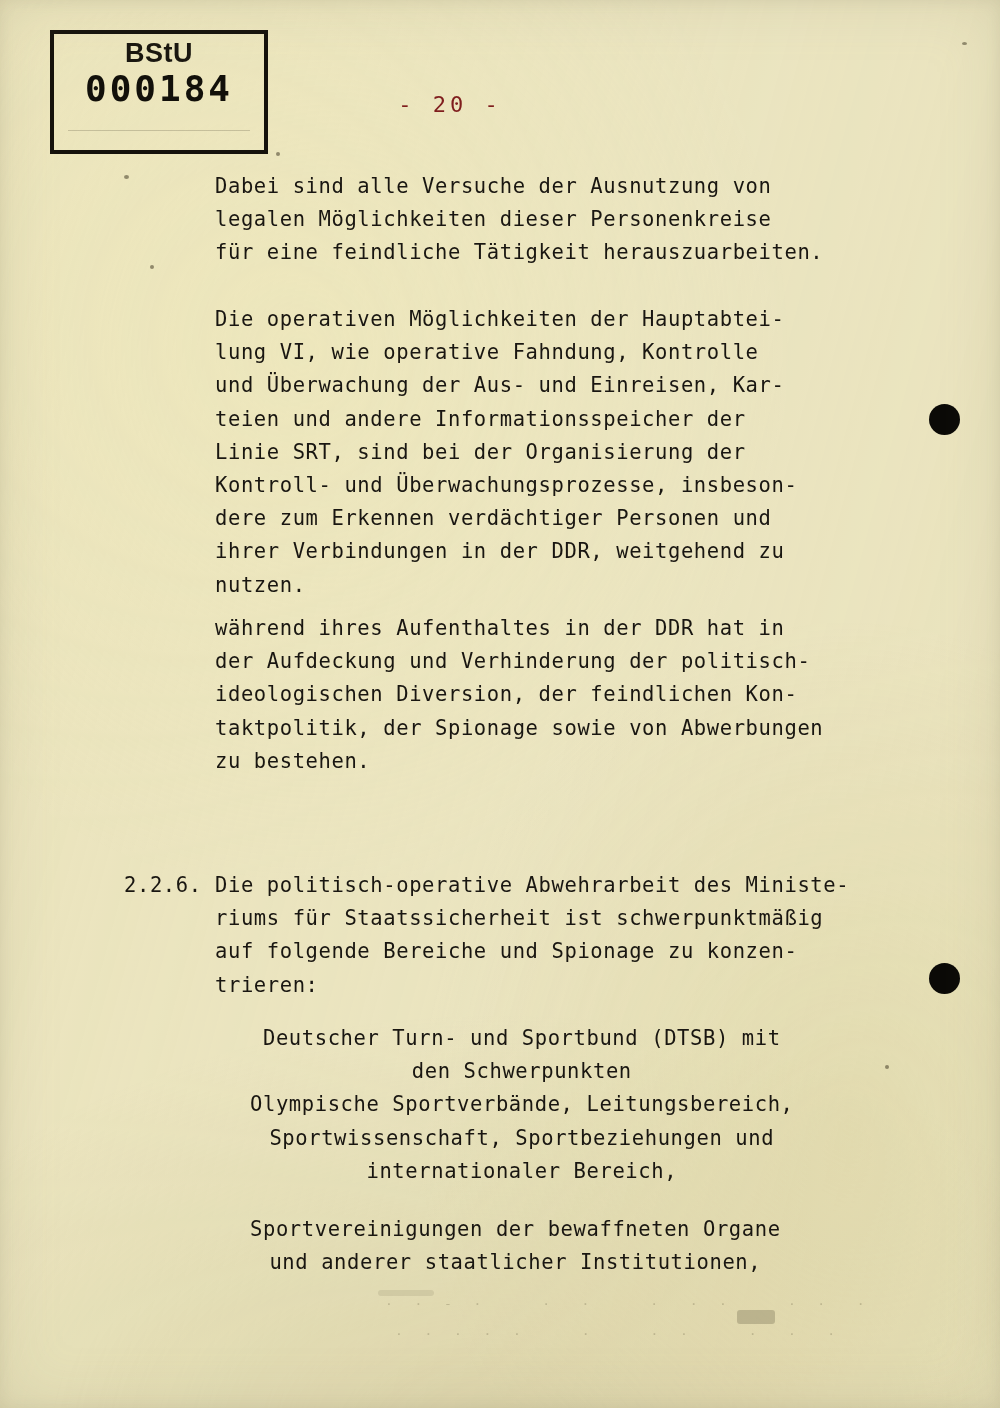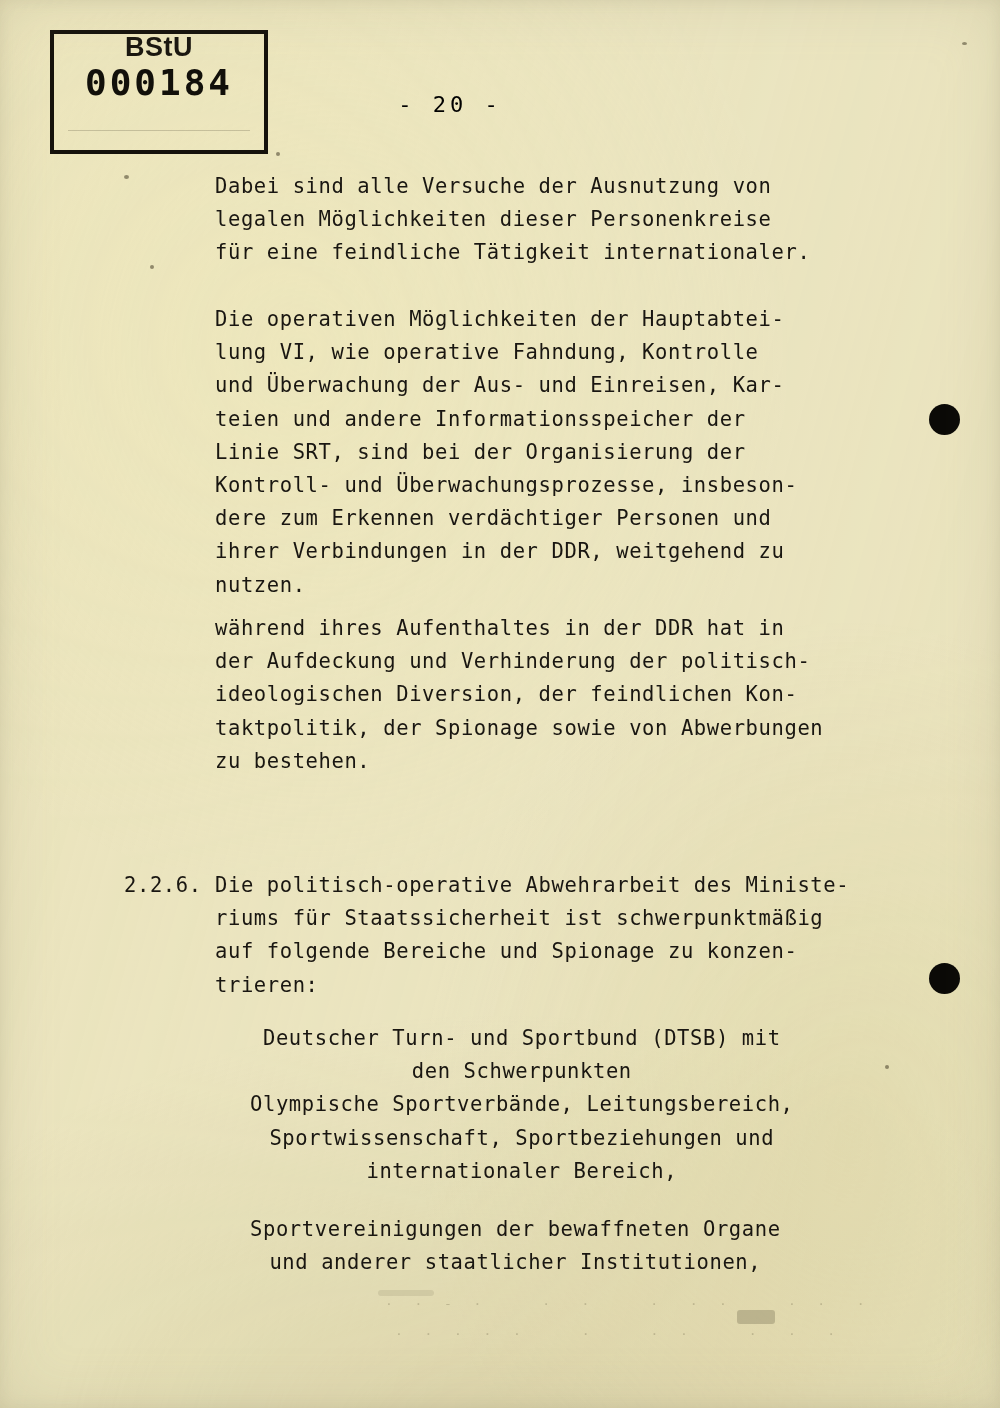--- a/index.html
+++ b/index.html
@@ -48,21 +48,21 @@
     left: 50px;
     top: 30px;
     width: 218px;
     height: 124px;
     border: 4px solid #15120c;
     box-sizing: border-box;
     display: flex;
     flex-direction: column;
     align-items: center;
     justify-content: flex-start;
-    padding-top: 0;
+    padding-top: 6px;
   }
   .stamp-label {
     font-family: "Liberation Sans", sans-serif;
     font-size: 27px;
     font-weight: 600;
     letter-spacing: 0.5px;
     color: #1a1710;
     line-height: 1;
   }
   .stamp-number {
@@ -85,21 +85,21 @@
 
   
   .page-number {
     position: absolute;
     left: 0;
     right: 0;
     top: 92px;
     text-align: center;
     font-size: 22px;
     letter-spacing: 4px;
-    color: #000000;
+    color: #7f1d1d;
   }
   .page-number-inner {
     display: inline-block;
     margin-left: -100px;
   }
 
   
   .body {
     position: absolute;
     left: 0;
@@ -175,21 +175,21 @@
     <div class="stamp-label">BStU</div>
     <div class="stamp-number">000184</div>
     <div class="stamp-underline"></div>
   </div>
 
   <div class="page-number">
     <span class="page-number-inner">- 20 -</span>
   </div>
 
   <div class="body" id="body-root">
-      <div class="para indent-main" style="top: 170px;"><div>Dabei sind alle Versuche der Ausnutzung von</div><div>legalen Möglichkeiten dieser Personenkreise</div><div>für eine feindliche Tätigkeit internationaler.</div></div>
+      <div class="para indent-main" style="top: 170px;"><div>Dabei sind alle Versuche der Ausnutzung von</div><div>legalen Möglichkeiten dieser Personenkreise</div><div>für eine feindliche Tätigkeit herauszuarbeiten.</div></div>
       <div class="para indent-main" style="top: 303px;"><div>Die operativen Möglichkeiten der Hauptabtei-</div><div>lung VI, wie operative Fahndung, Kontrolle</div><div>und Überwachung der Aus- und Einreisen, Kar-</div><div>teien und andere Informationsspeicher der</div><div>Linie SRT, sind bei der Organisierung der</div><div>Kontroll- und Überwachungsprozesse, insbeson-</div><div>dere zum Erkennen verdächtiger Personen und</div><div>ihrer Verbindungen in der DDR, weitgehend zu</div><div>nutzen.</div></div>
       <div class="para indent-main" style="top: 612px;"><div>während ihres Aufenthaltes in der DDR hat in</div><div>der Aufdeckung und Verhinderung der politisch-</div><div>ideologischen Diversion, der feindlichen Kon-</div><div>taktpolitik, der Spionage sowie von Abwerbungen</div><div>zu bestehen.</div></div>
       <div class="numbered" style="top: 869px;"><div class="num">2.2.6.</div><div class="txt"><div>Die politisch-operative Abwehrarbeit des Ministe-</div><div>riums für Staatssicherheit ist schwerpunktmäßig</div><div>auf folgende Bereiche und Spionage zu konzen-</div><div>trieren:</div></div></div>
       <div class="para indent-deep" style="top: 1022px;"><div>Deutscher Turn- und Sportbund (DTSB) mit</div><div>den Schwerpunkten</div><div>Olympische Sportverbände, Leitungsbereich,</div><div>Sportwissenschaft, Sportbeziehungen und</div><div>internationaler Bereich,</div></div>
       <div class="para indent-deep" style="top: 1213px;"><div>Sportvereinigungen der bewaffneten Organe</div><div>und anderer staatlicher Institutionen,</div></div>
     </div>
 
   <div class="hole" id="hole-upper" style="left: 929px; top: 404px;"></div>
   <div class="hole" id="hole-lower" style="left: 929px; top: 963px;"></div>
 

